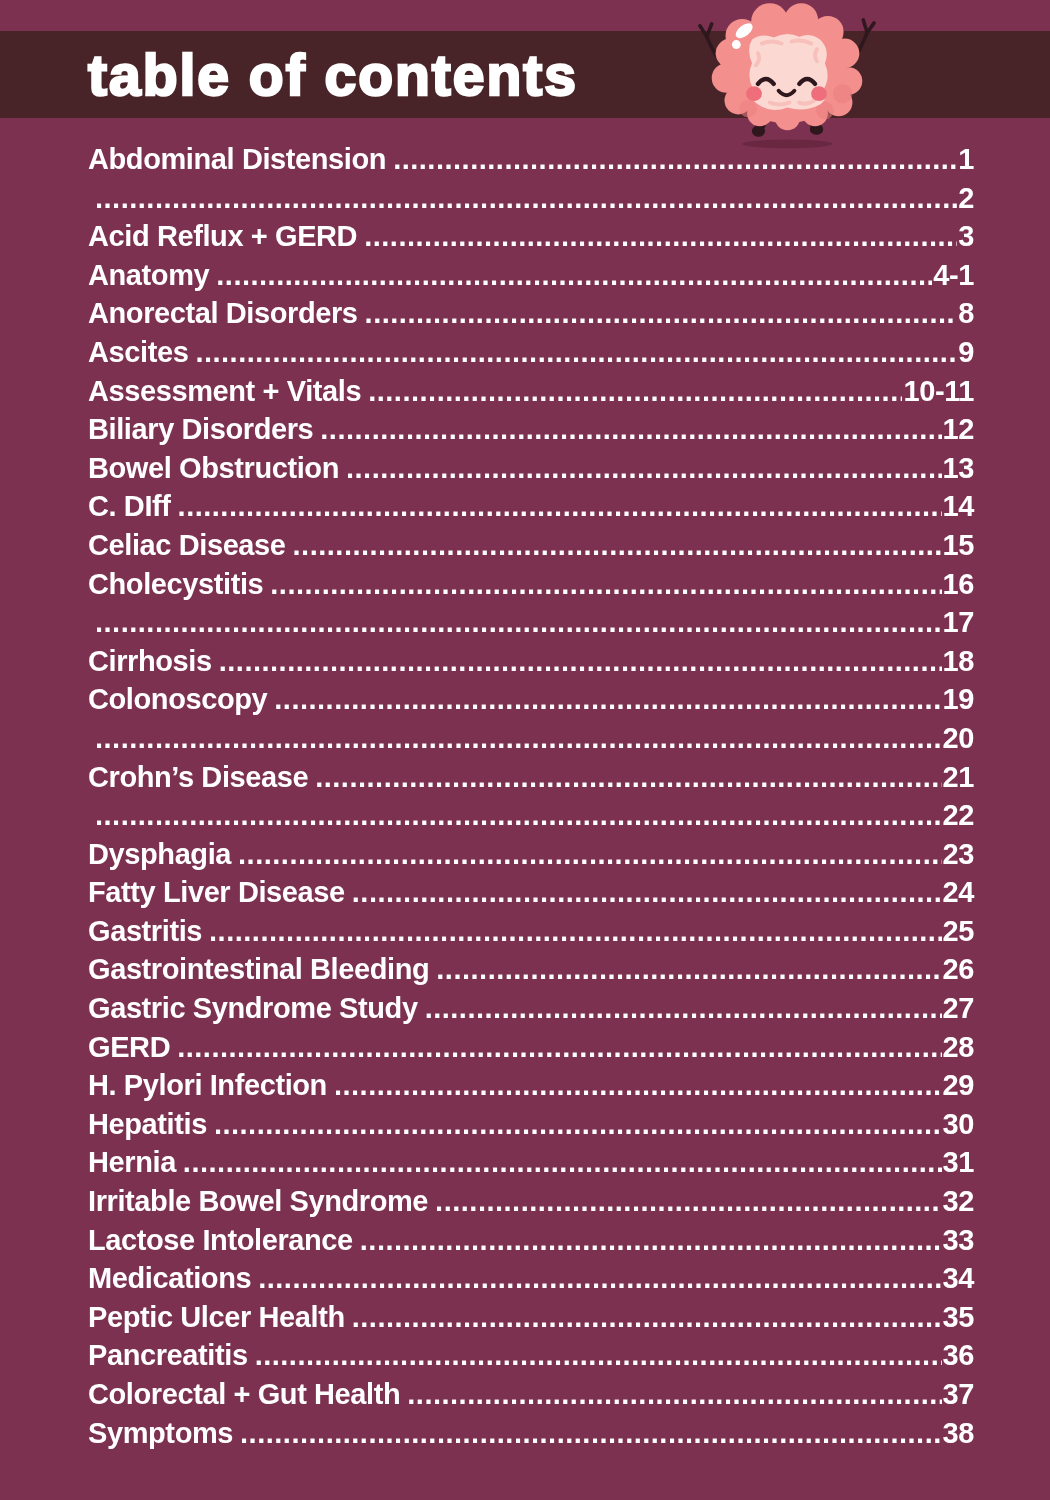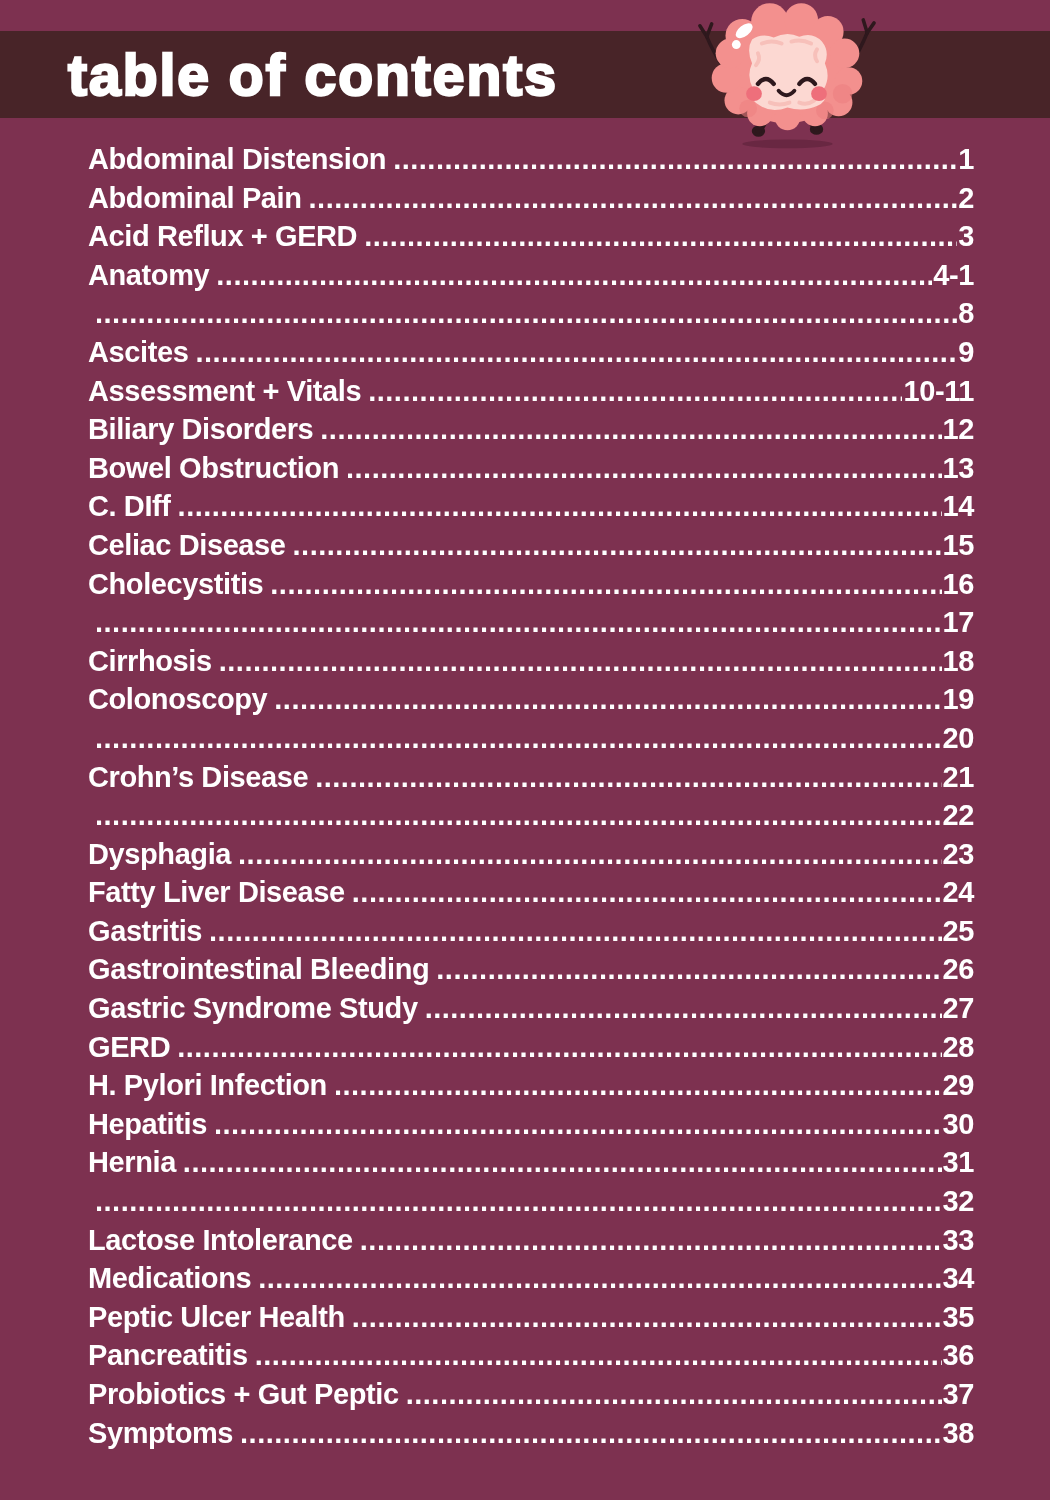--- a/index.html
+++ b/index.html
@@ -15,21 +15,21 @@
     position: absolute;
     left: 0; top: 31px;
     width: 100%;
     height: 87px;
     background: #482428;
     display: flex;
     align-items: center;
   }
   .page-title {
     margin: 0;
-    padding-left: 68px;
+    padding-left: 88px;
     color: #ffffff;
     font-size: 57px;
     font-weight: bold;
     letter-spacing: 2px;
     -webkit-text-stroke: 2.5px #ffffff;
     white-space: nowrap;
   }
   .mascot {
     position: absolute;
     left: 693px;
@@ -146,38 +146,38 @@
 
 <ul class="toc">
 
     <li class="toc-row">
       <span class="toc-label">Abdominal Distension</span>
       <span class="dots">................................................................................................................................................................</span>
       <span class="toc-page">1</span>
     </li>
 
     <li class="toc-row">
-      <span class="toc-label">Abdominal Pain</span>
       <span class="dots">................................................................................................................................................................</span>
       <span class="toc-page">2</span>
     </li>
 
     <li class="toc-row">
       <span class="toc-label">Acid Reflux + GERD</span>
       <span class="dots">................................................................................................................................................................</span>
       <span class="toc-page">3</span>
     </li>
 
     <li class="toc-row">
       <span class="toc-label">Anatomy</span>
       <span class="dots">................................................................................................................................................................</span>
       <span class="toc-page">4-1</span>
     </li>
 
     <li class="toc-row">
+      <span class="toc-label">Anorectal Disorders</span>
       <span class="dots">................................................................................................................................................................</span>
       <span class="toc-page">8</span>
     </li>
 
     <li class="toc-row">
       <span class="toc-label">Ascites</span>
       <span class="dots">................................................................................................................................................................</span>
       <span class="toc-page">9</span>
     </li>
 
@@ -298,20 +298,21 @@
       <span class="toc-page">30</span>
     </li>
 
     <li class="toc-row">
       <span class="toc-label">Hernia</span>
       <span class="dots">................................................................................................................................................................</span>
       <span class="toc-page">31</span>
     </li>
 
     <li class="toc-row">
+      <span class="toc-label">Irritable Bowel Syndrome</span>
       <span class="dots">................................................................................................................................................................</span>
       <span class="toc-page">32</span>
     </li>
 
     <li class="toc-row">
       <span class="toc-label">Lactose Intolerance</span>
       <span class="dots">................................................................................................................................................................</span>
       <span class="toc-page">33</span>
     </li>
 
@@ -327,21 +328,21 @@
       <span class="toc-page">35</span>
     </li>
 
     <li class="toc-row">
       <span class="toc-label">Pancreatitis</span>
       <span class="dots">................................................................................................................................................................</span>
       <span class="toc-page">36</span>
     </li>
 
     <li class="toc-row">
-      <span class="toc-label">Probiotics + Gut Peptic</span>
+      <span class="toc-label">Colorectal + Gut Health</span>
       <span class="dots">................................................................................................................................................................</span>
       <span class="toc-page">37</span>
     </li>
 
     <li class="toc-row">
       <span class="toc-label">Symptoms</span>
       <span class="dots">................................................................................................................................................................</span>
       <span class="toc-page">38</span>
     </li>
   </ul>

